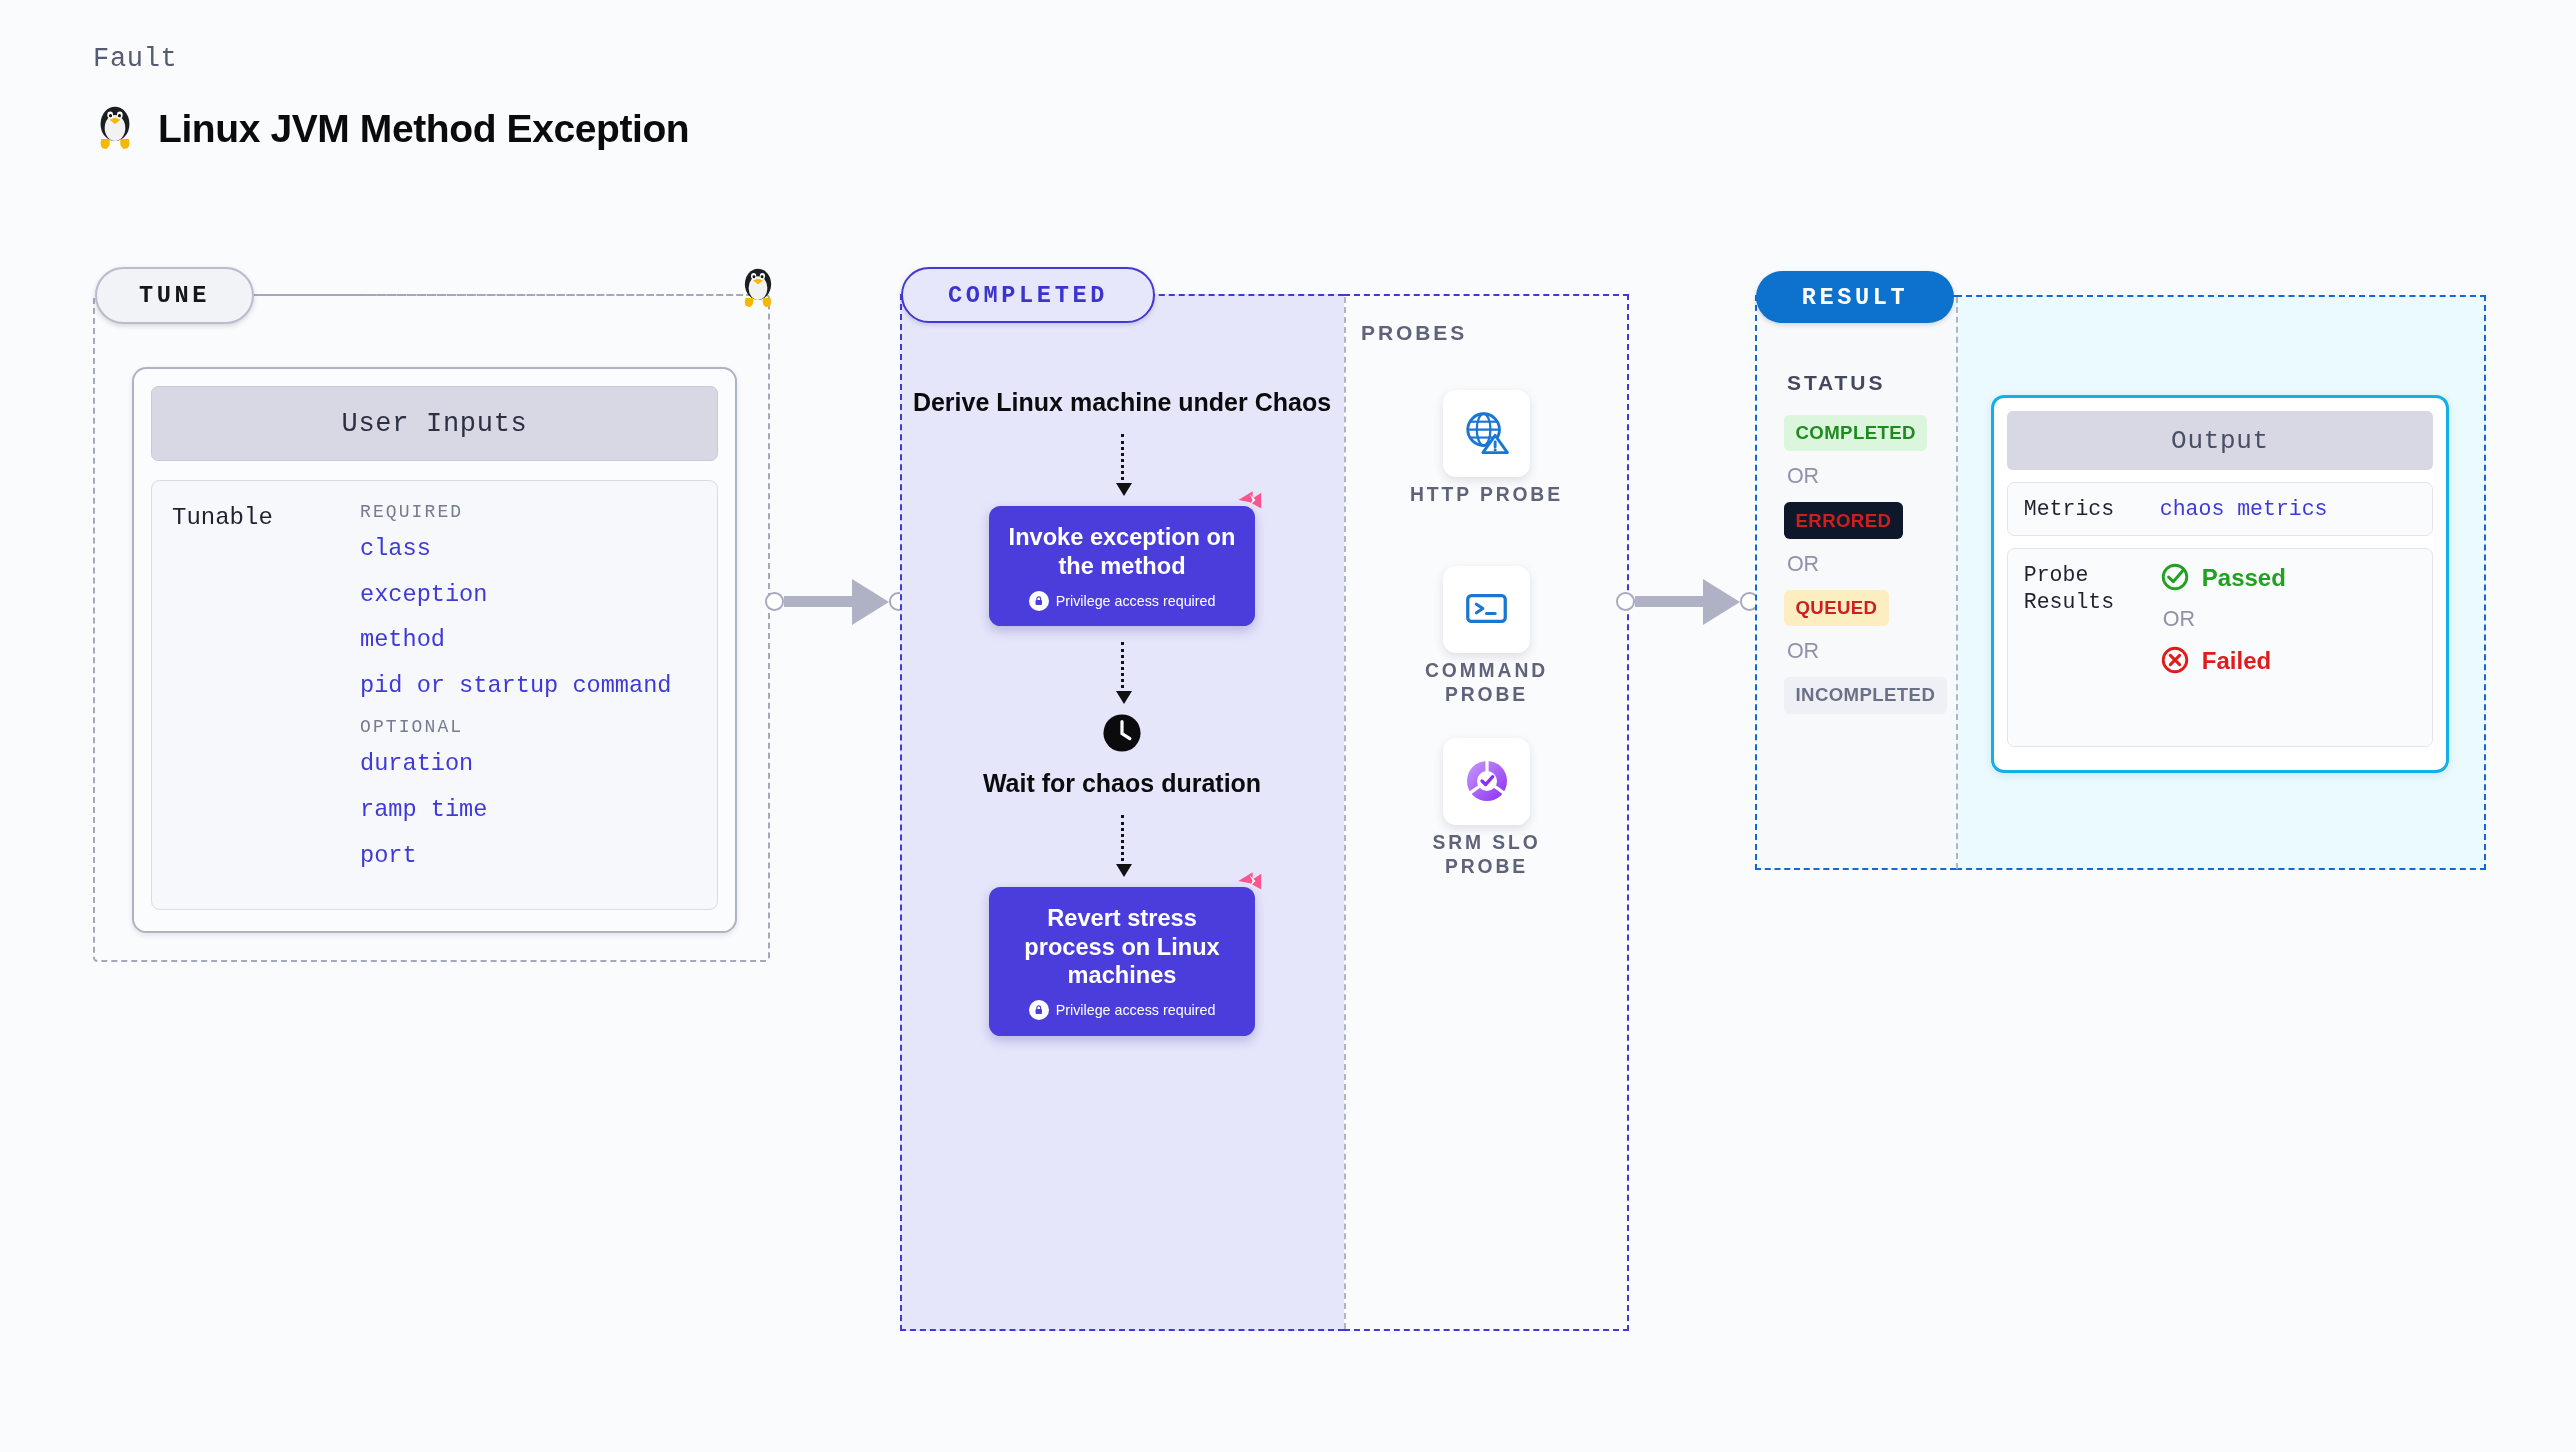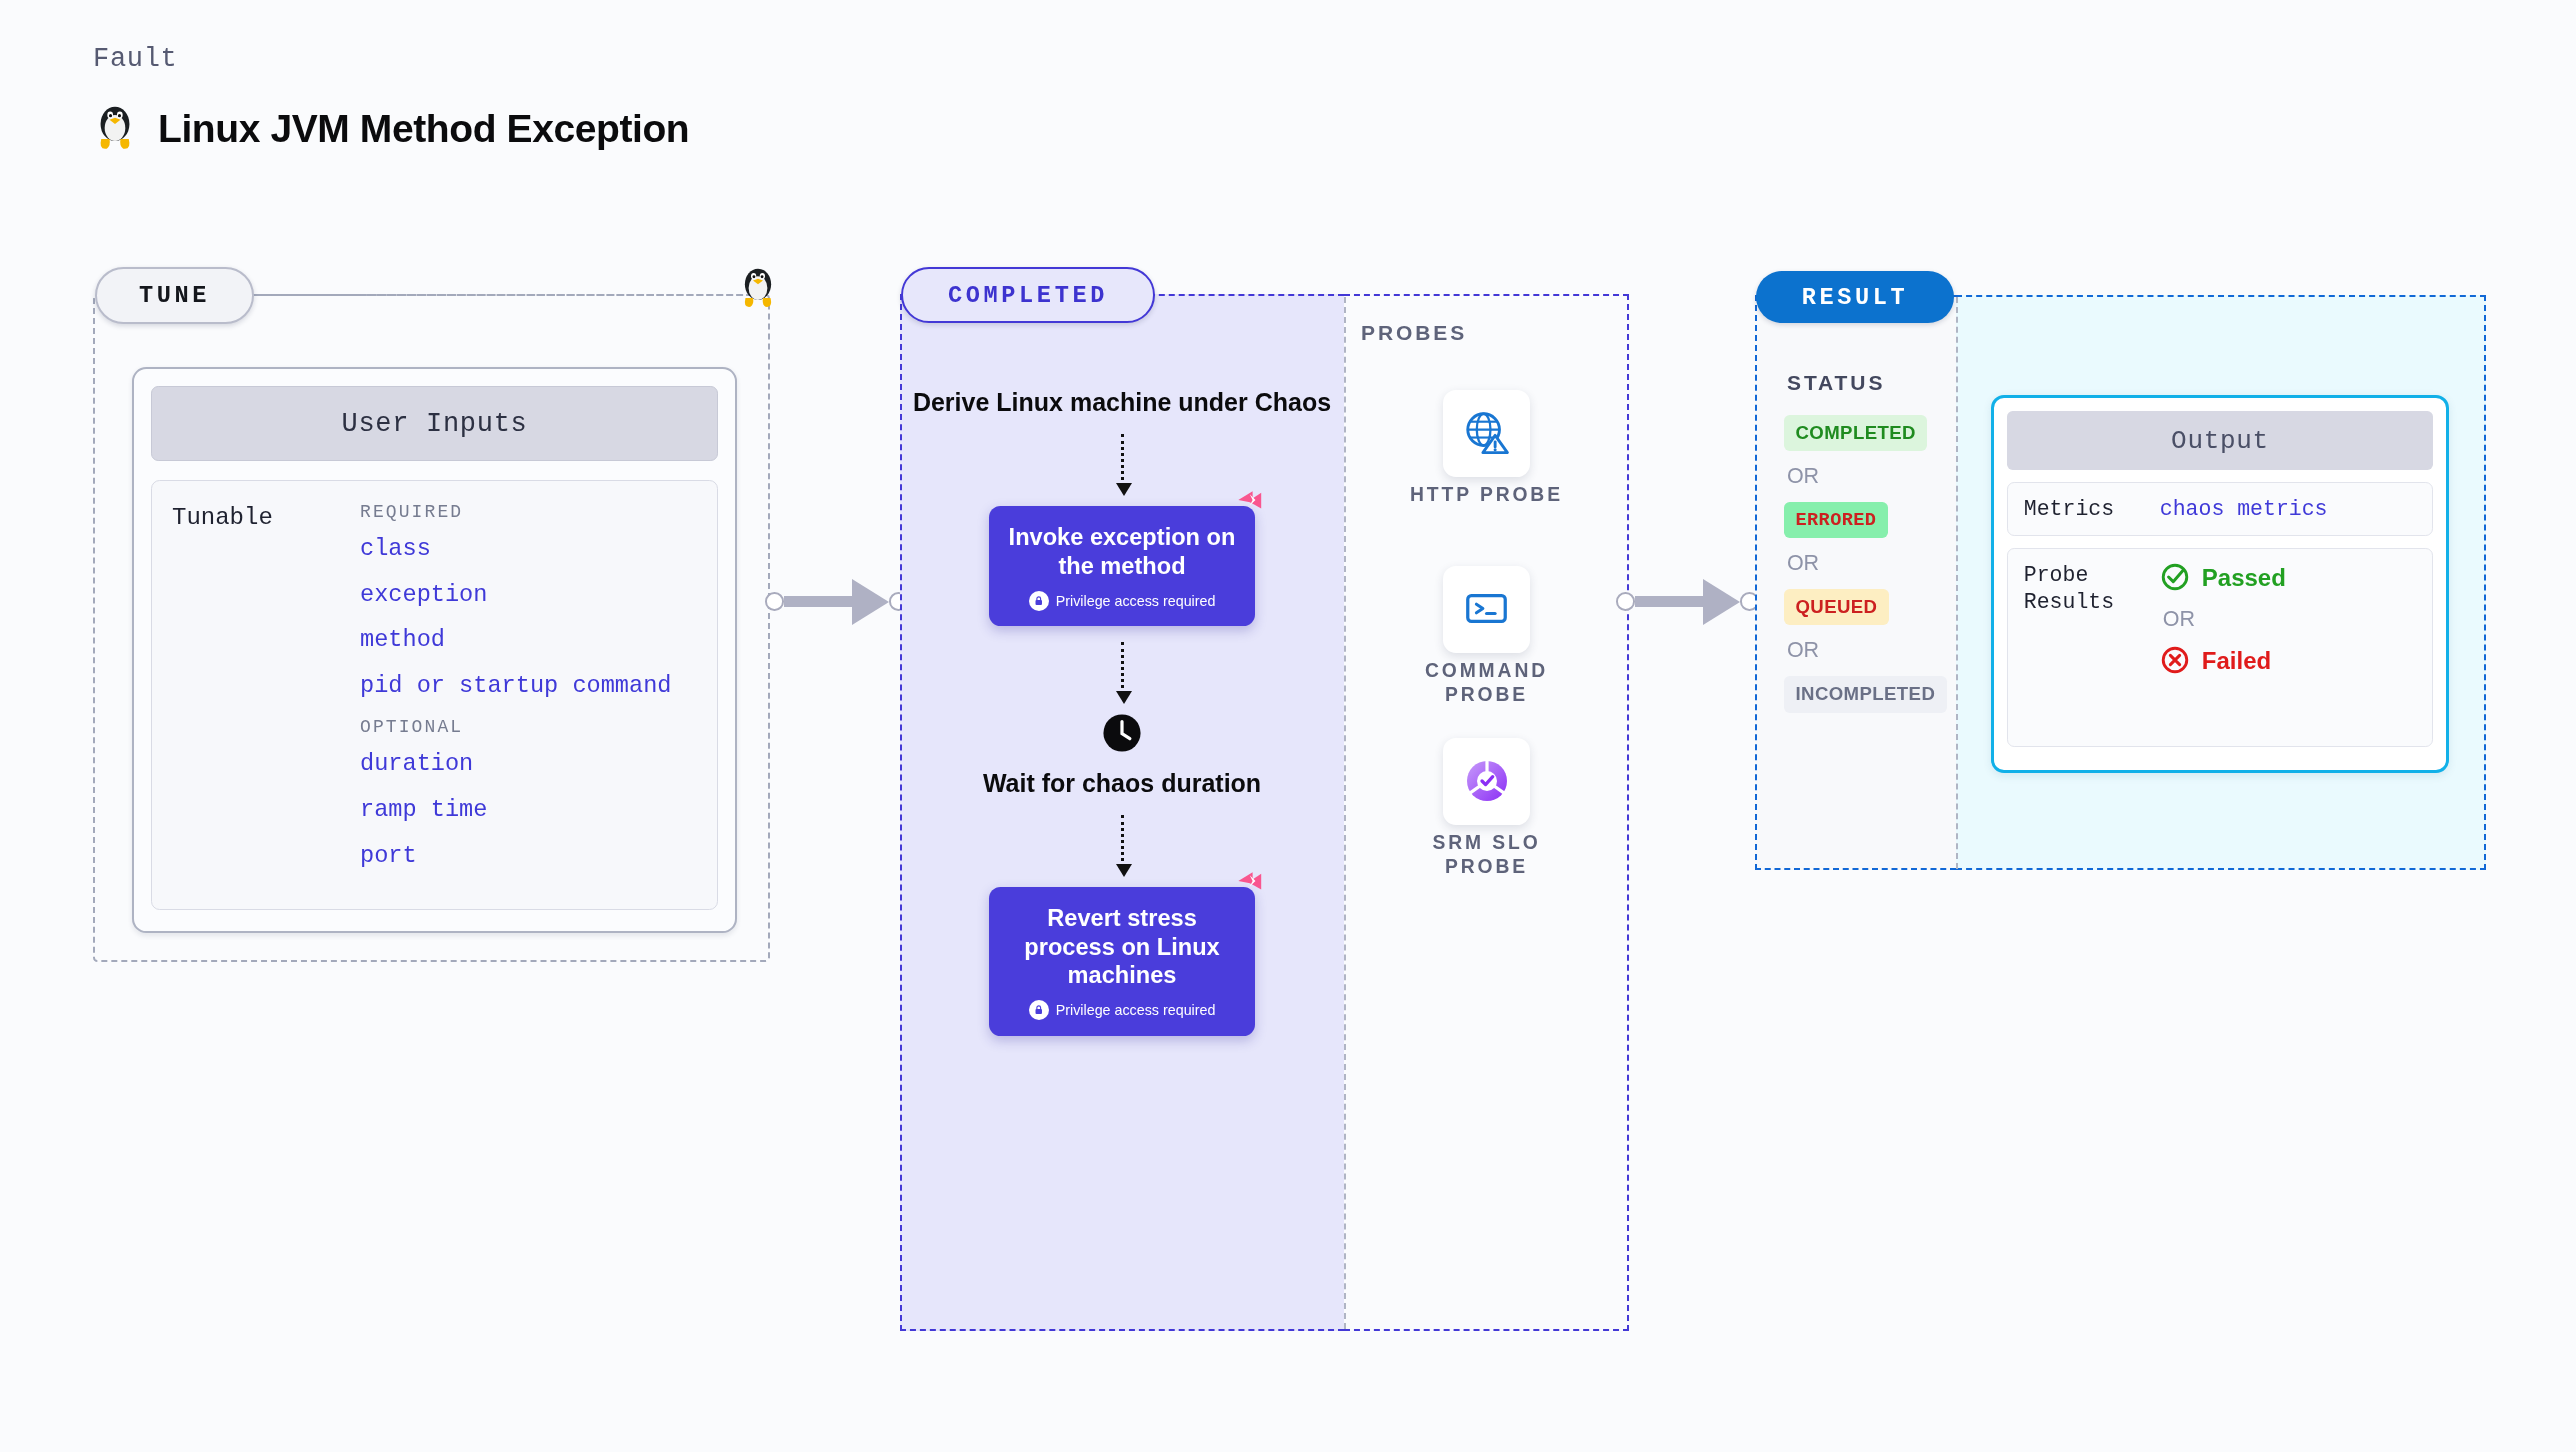--- a/index.html
+++ b/index.html
@@ -458,21 +458,21 @@
 
 <div id="status-region"></div>
 <div id="output-region"></div>
 <div id="status-region-divider"></div>
 <div class="panel-pill" id="result-pill">RESULT</div>
 
 <div id="status-title">STATUS</div>
 <div id="status-list">
   <div><span class="status-badge" id="sb0" style="background: rgb(220, 245, 221); color: rgb(31, 139, 31);">COMPLETED</span></div>
   <div class="status-or">OR</div>
-  <div><span class="status-badge" id="sb1" style="background: #86efac; color: rgb(204, 32, 32); font-family: Liberation Mono, monospace;">ERRORED</span></div>
+  <div><span class="status-badge" id="sb1" style="background: #0f172a; color: rgb(204, 32, 32);">ERRORED</span></div>
   <div class="status-or">OR</div>
   <div><span class="status-badge" id="sb2" style="background: rgb(253, 238, 194); color: rgb(204, 32, 32);">QUEUED</span></div>
   <div class="status-or">OR</div>
   <div><span class="status-badge" id="sb3" style="background: rgb(238, 240, 245); color: rgb(106, 112, 134);">INCOMPLETED</span></div>
 </div>
 
 <div id="output-card">
   <div id="output-header">Output</div>
 
   <div class="output-row">

